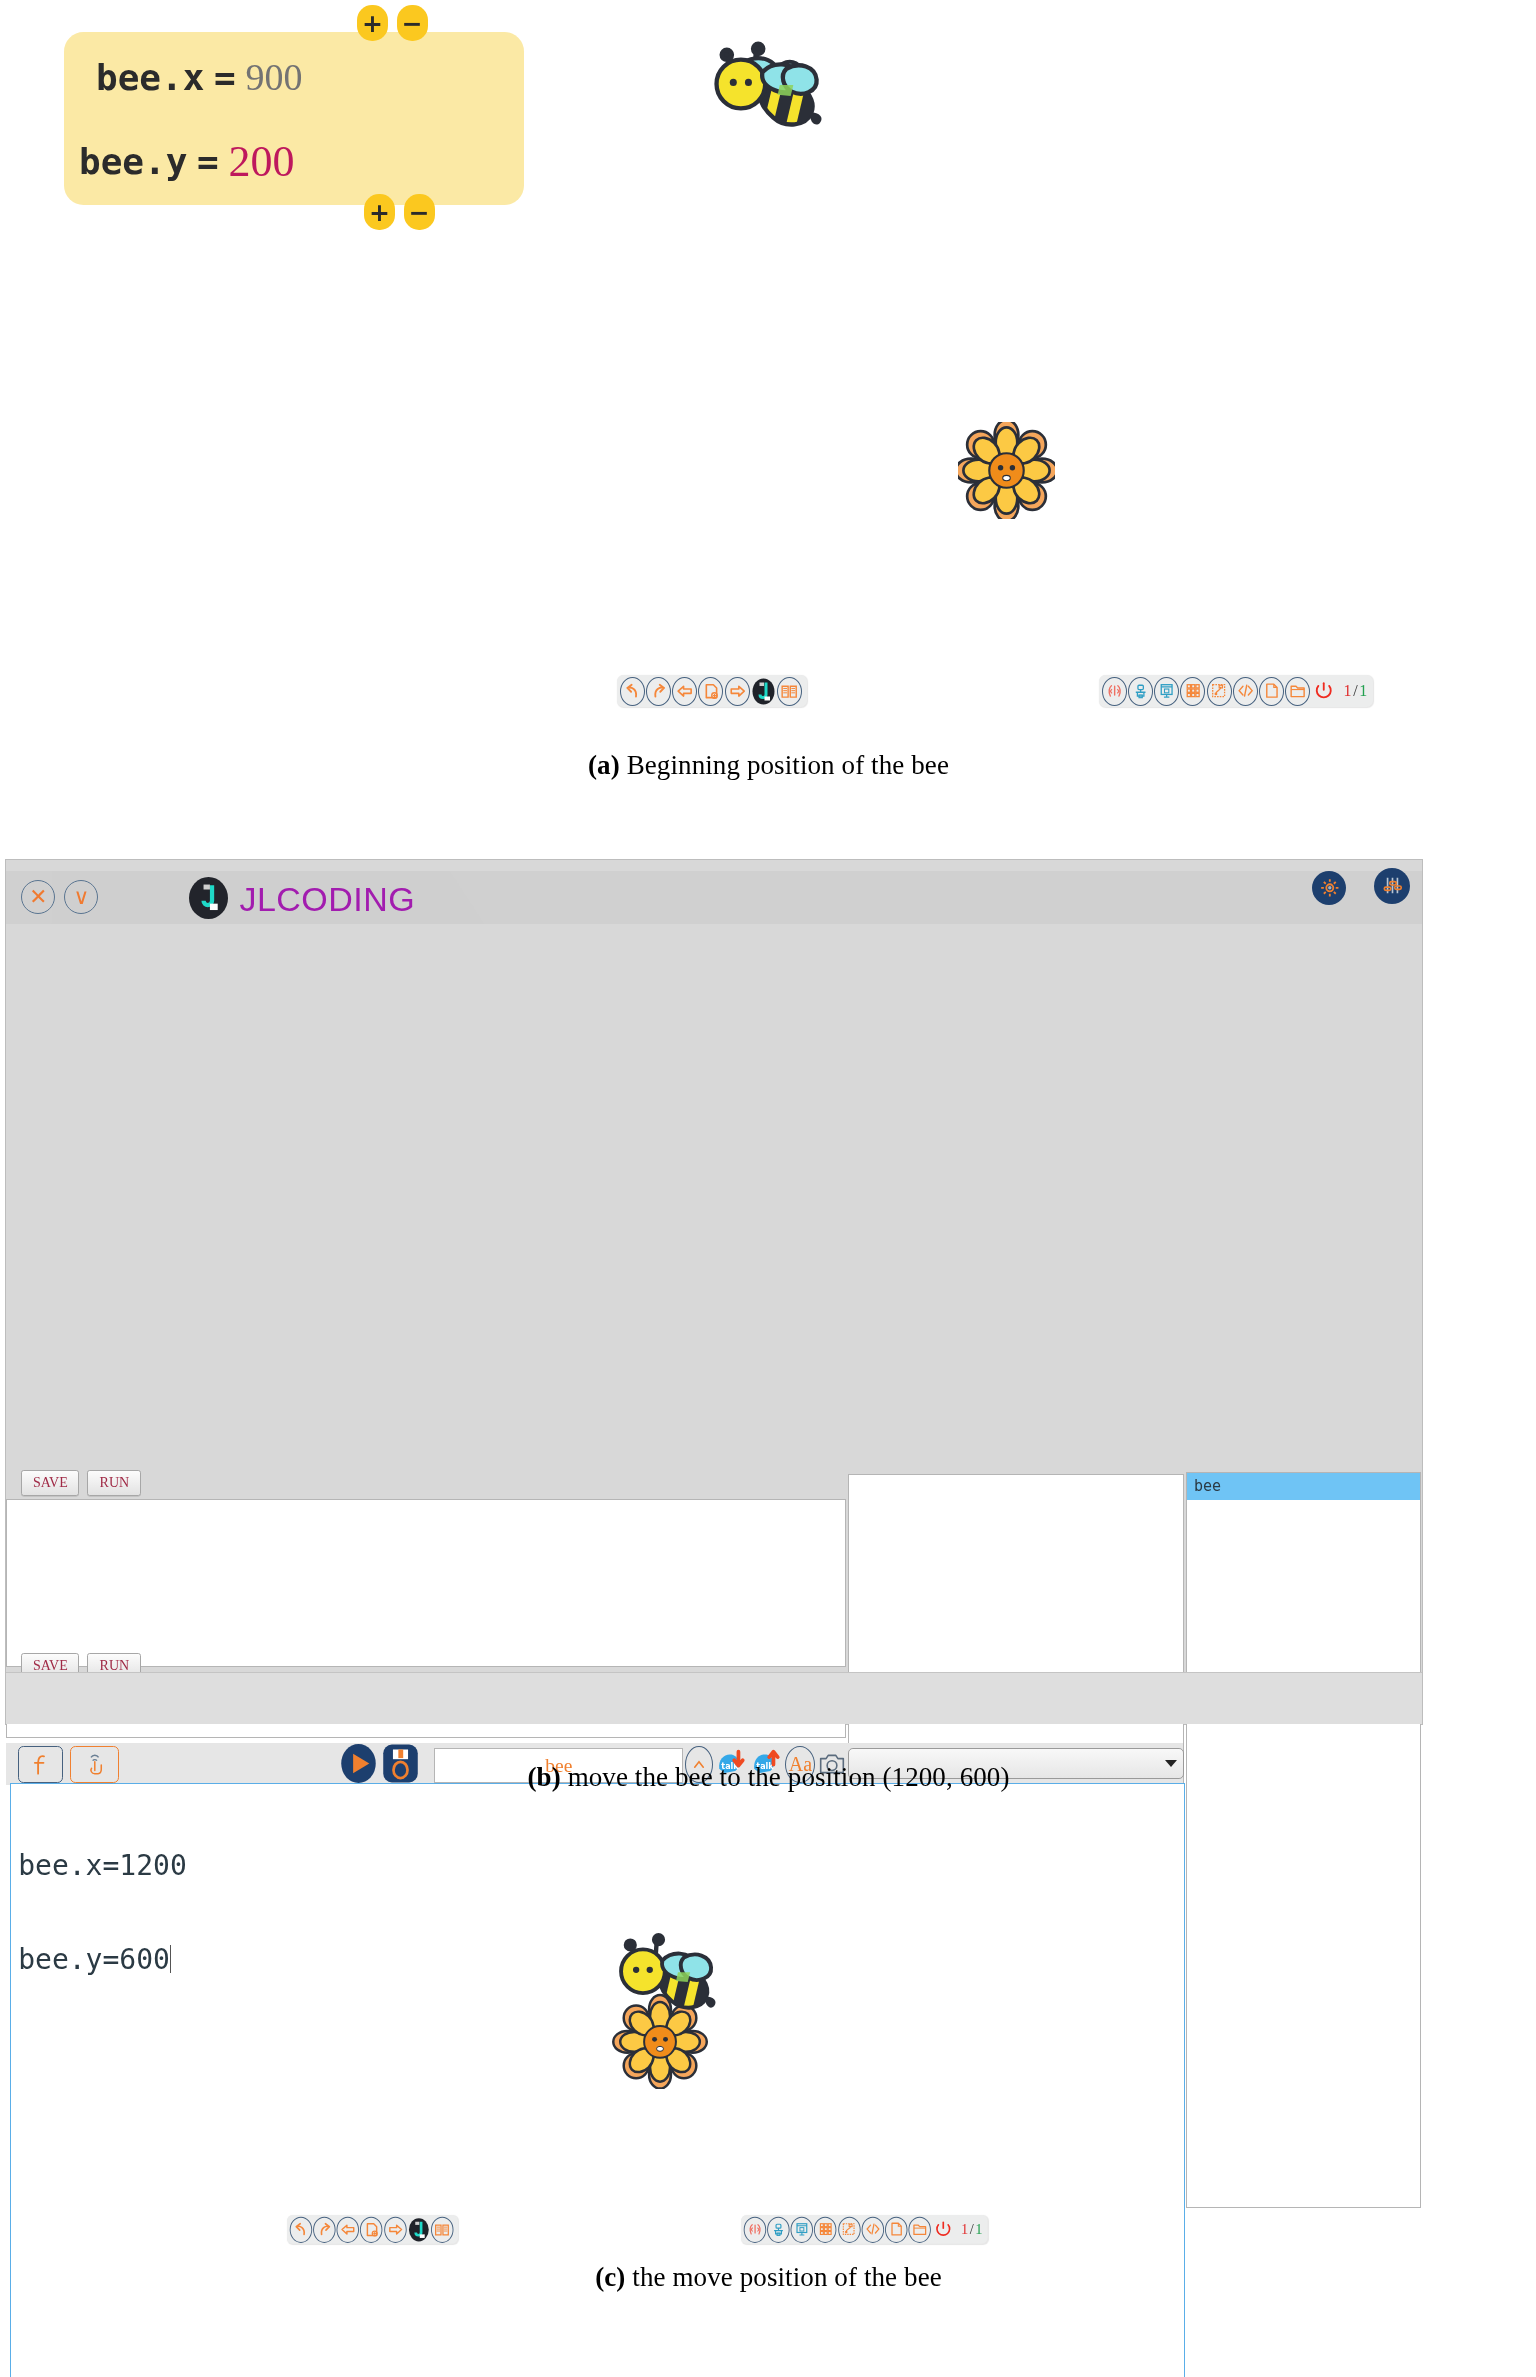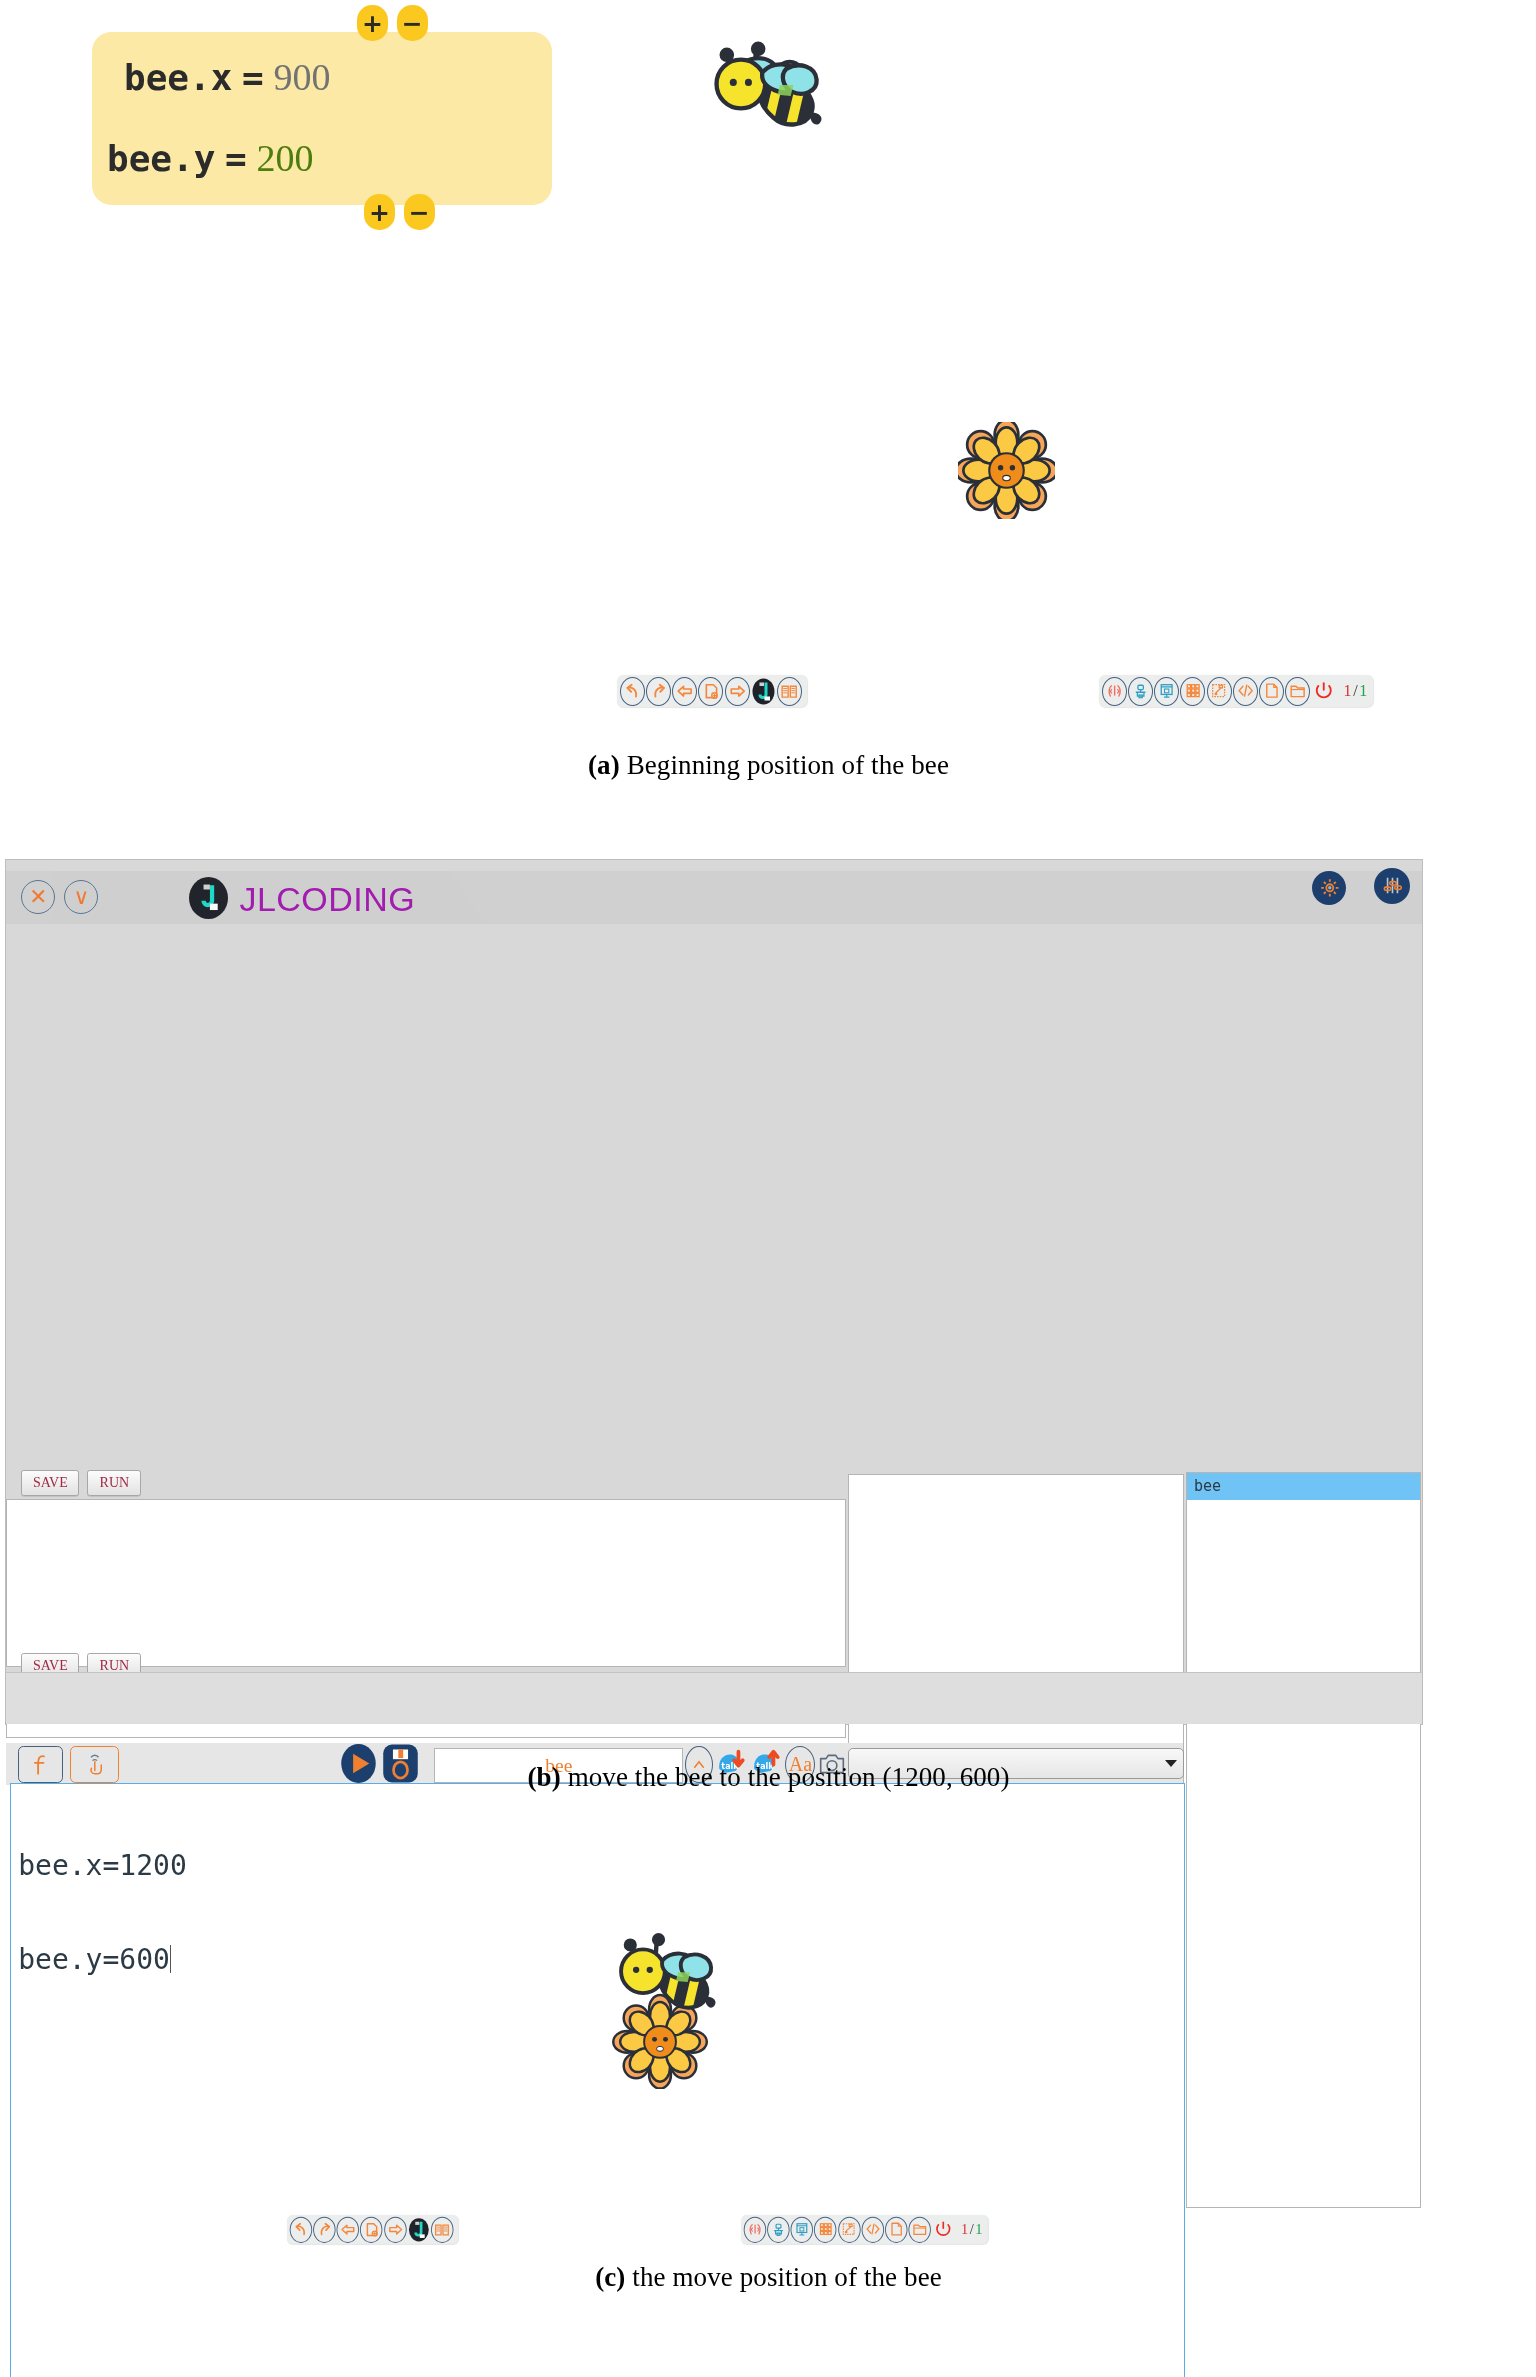--- a/index.html
+++ b/index.html
@@ -15,33 +15,33 @@
   .caption {
     font-family:"Liberation Serif", serif;
     font-size:27px; color:#000; text-align:center; width:100%;
     letter-spacing:0.1px;
   }
   .caption b { font-weight:bold; }
 
   
   .bubble {
     position:absolute; left:64px; top:32px; width:460px; height:173px;
-    background:#fbe9a5; border-radius:19.5px;margin-left:28px;
+    background:#fbe9a5; border-radius:19.5px;
   }
   .bubble-line {
     display:flex; align-items:center; gap:0px;
     font-family:"DejaVu Sans Mono", monospace;
     font-size:36px; font-weight:bold; letter-spacing:0px;
   }
   .bl1 { position:absolute; left:32px; top:23px; }
   .bl2 { position:absolute; left:15px; top:104px;justify-content:flex-end; }
   .bl-name { color:#2b2b2b; }
   .bl-eq { color:#2b2b2b; padding:0 9.7px; }
   .bl-val-x { color:#737373; font-weight:normal; font-family:"Liberation Serif", serif; font-size:38px;}
-  .bl-val-y { color:#4d7c0f; font-weight:normal; font-family:"Liberation Serif", serif; font-size:38px;}
+  .bl-val-y { color:#be185d; font-weight:normal; font-family:"Liberation Serif", serif; font-size:44px;}
 
   .pmbtn {
     width:31px; height:36px; border-radius:15px; background:#fbc81f;
     display:flex; align-items:center; justify-content:center;
     color:#2b2b2b; font-weight:bold; font-size:25px;
     font-family:"DejaVu Sans", sans-serif; line-height:1;
   }
   .pm-row { position:absolute; display:flex; gap:8.7px; }
 
   

